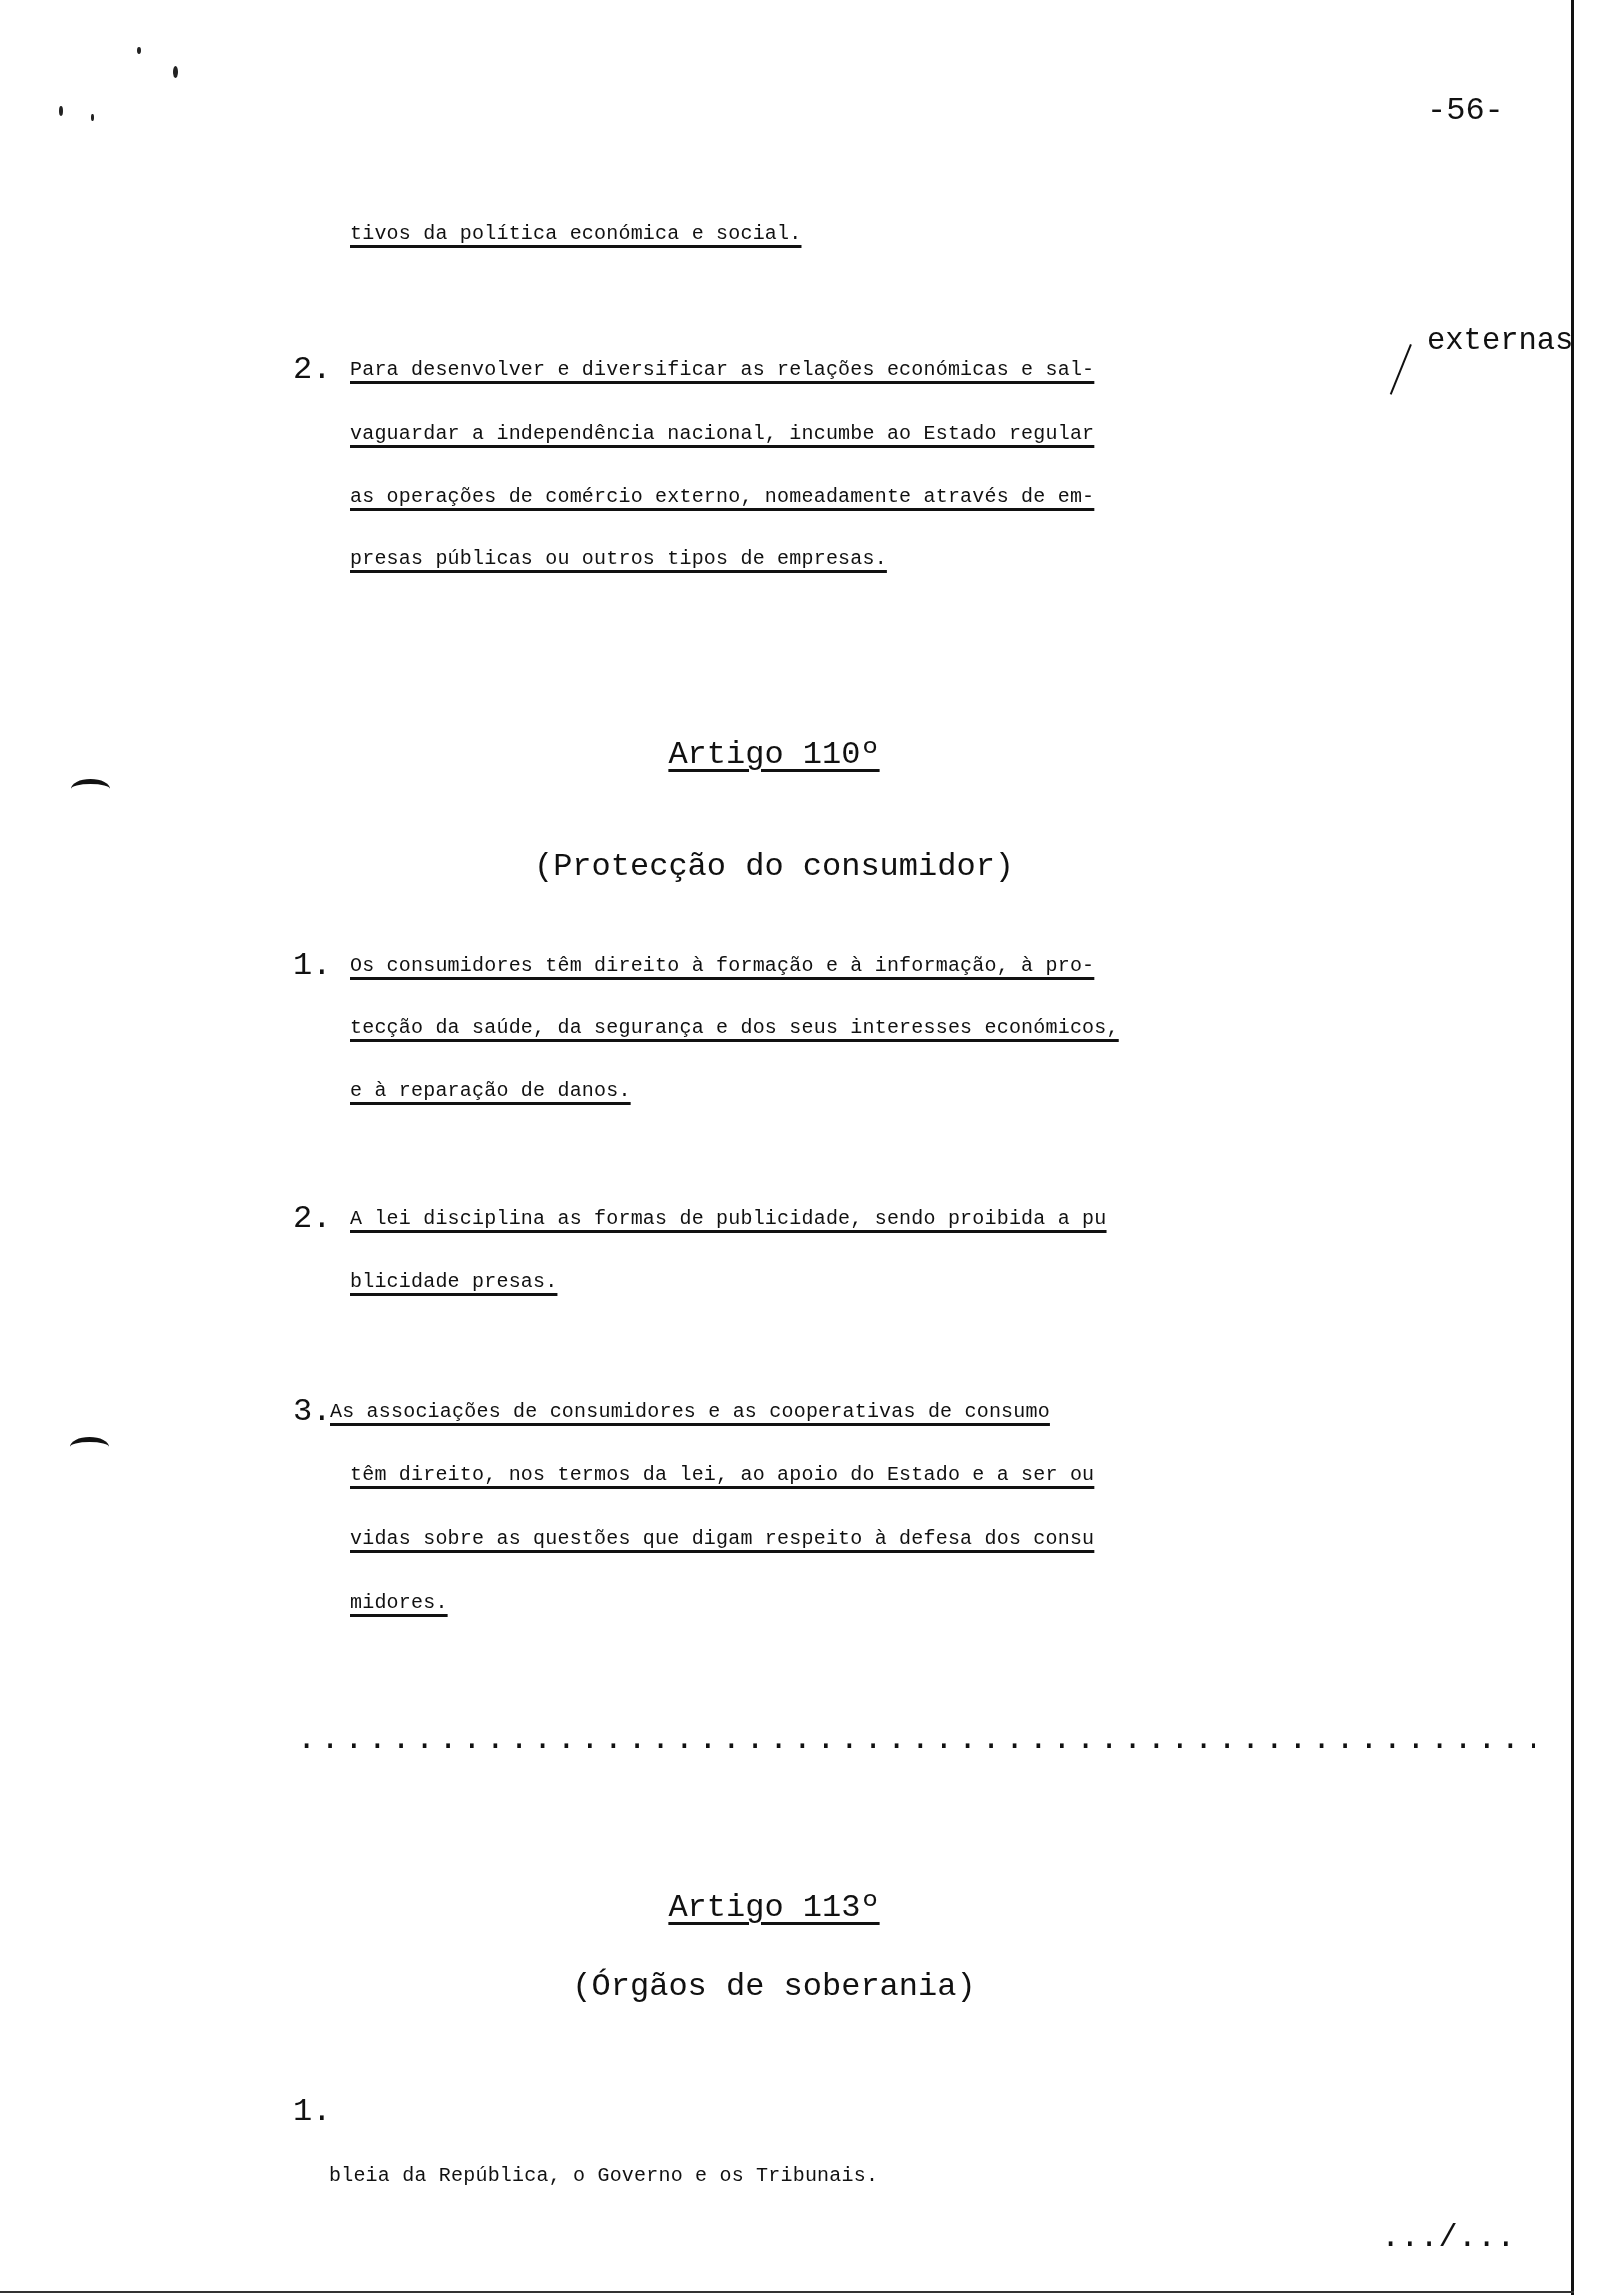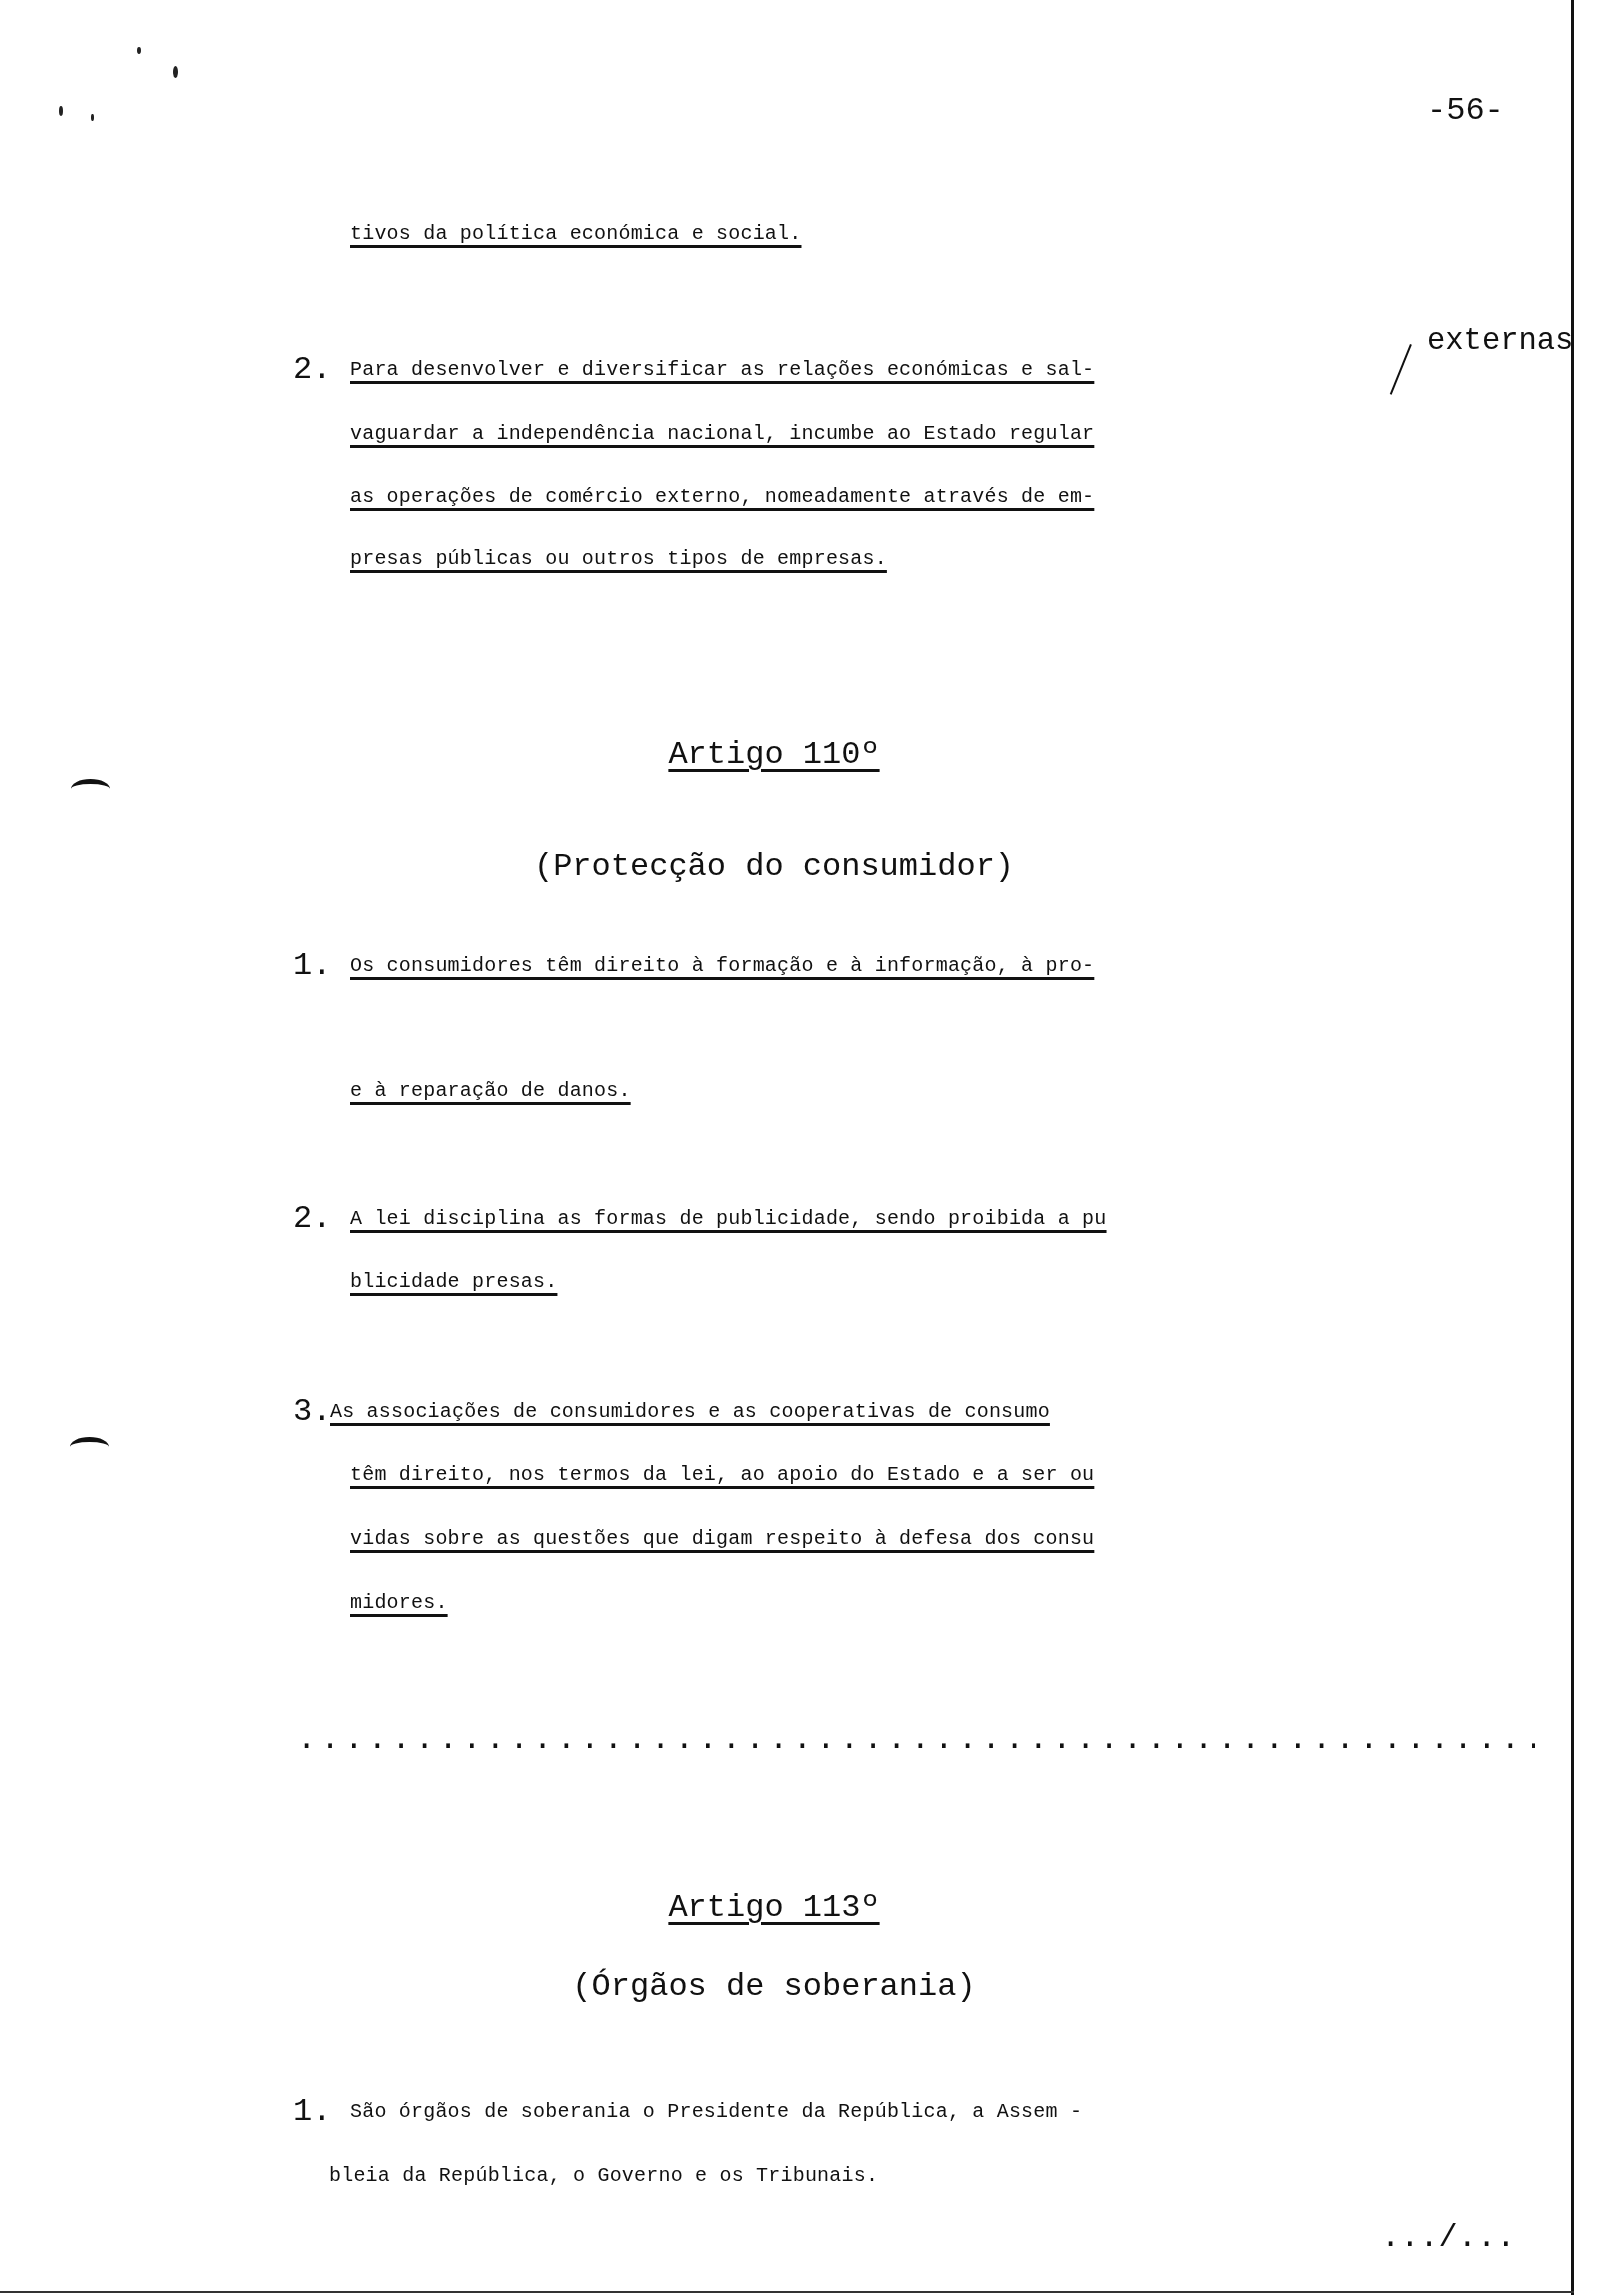--- a/index.html
+++ b/index.html
@@ -51,36 +51,36 @@
   <div class="line u" style="left:350px;top:350px;">Para desenvolver e diversificar as relações económicas e sal-</div>
   <div class="line u" style="left:350px;top:414px;">vaguardar a independência nacional, incumbe ao Estado regular</div>
   <div class="line u" style="left:350px;top:477px;">as operações de comércio externo, nomeadamente através de em-</div>
   <div class="line u" style="left:350px;top:539px;">presas públicas ou outros tipos de empresas.</div>
 
   <div class="center u" style="top:735px;">Artigo 110º</div>
   <div class="center" style="top:815px;margin-top:32px;">(Protecção do consumidor)</div>
 
   <div class="num" style="left:293px;top:946px;">1.</div>
   <div class="line u" style="left:350px;top:946px;">Os consumidores têm direito à formação e à informação, à pro-</div>
+  <div class="line u" style="left:350px;top:1008px;">tecção da saúde, da segurança e dos seus interesses económicos,</div>
   <div class="line u" style="left:350px;top:1071px;">e à reparação de danos.</div>
 
   <div class="num" style="left:293px;top:1199px;">2.</div>
   <div class="line u" style="left:350px;top:1199px;">A lei disciplina as formas de publicidade, sendo proibida a pu</div>
   <div class="line u" style="left:350px;top:1262px;">blicidade presas.</div>
 
   <div class="num" style="left:293px;top:1392px;">3.</div>
   <div class="line u" style="left:330px;top:1392px;">As associações de consumidores e as cooperativas de consumo</div>
   <div class="line u" style="left:350px;top:1455px;">têm direito, nos termos da lei, ao apoio do Estado e a ser ou</div>
   <div class="line u" style="left:350px;top:1519px;">vidas sobre as questões que digam respeito à defesa dos consu</div>
   <div class="line u" style="left:350px;top:1583px;">midores.</div>
 
   <div class="dots">...................................................................</div>
 
   <div class="center u" style="top:1888px;">Artigo 113º</div>
   <div class="center" style="top:1967px;">(Órgãos de soberania)</div>
 
   <div class="num" style="left:293px;top:2092px;">1.</div>
-  <div class="line" style="left:350px;top:2092px;">São órgãos de soberania o Presidente da República, a Assem -</div>
   <div class="line" style="left:329px;top:2156px;text-align:center;">bleia da República, o Governo e os Tribunais.</div>
 
   <div class="cont">.../...</div>
 </div>
 
 
 </body></html>

